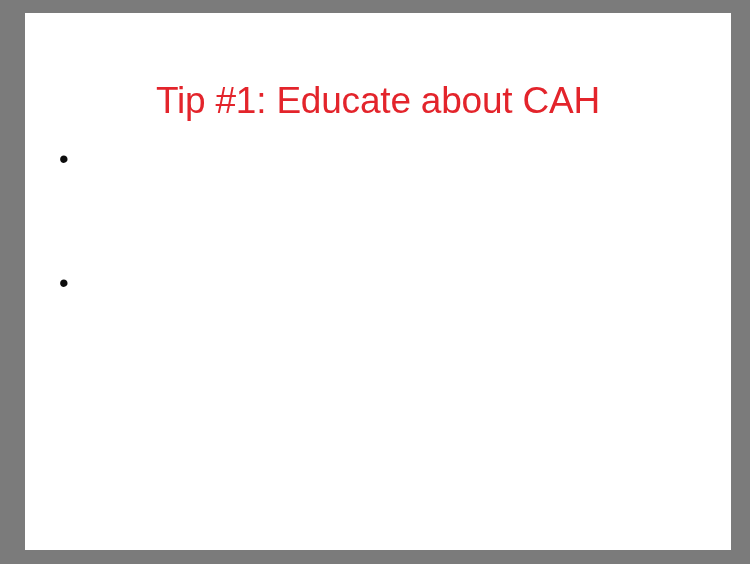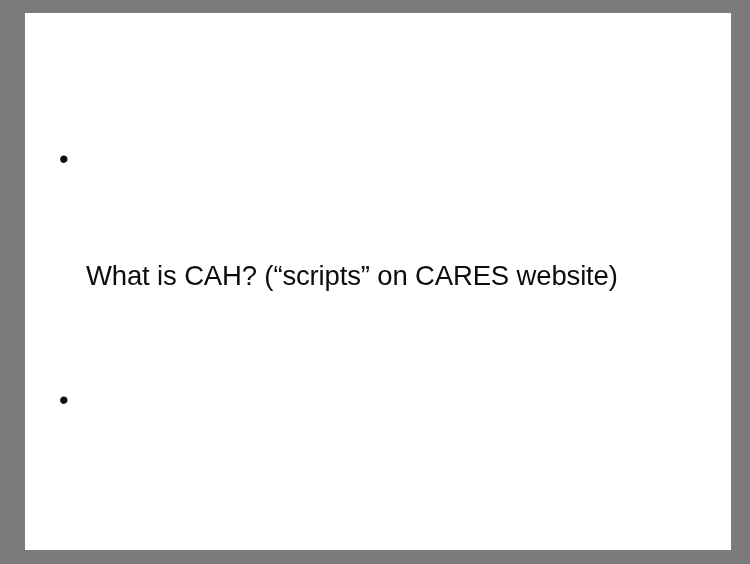--- a/index.html
+++ b/index.html
@@ -80,26 +80,26 @@
   .bullet-text {
     display: block;
   }
 </style>
 </head>
 <body>
 
 <div id="slide-frame">
   <div id="slide-canvas">
 
+    <h1 id="slide-title">Tip #1: Educate about CAH</h1>
 
     <ul id="bullet-list">
 
       <li class="bullet-item">
         <span class="bullet-marker">•</span>
-        <span class="bullet-text">What is CAH? (“scripts” on CARES website)</span>
       </li>
 
       <li class="bullet-item">
         <span class="bullet-marker">•</span>
       </li>
 
     </ul>
   </div>
 </div>
 

